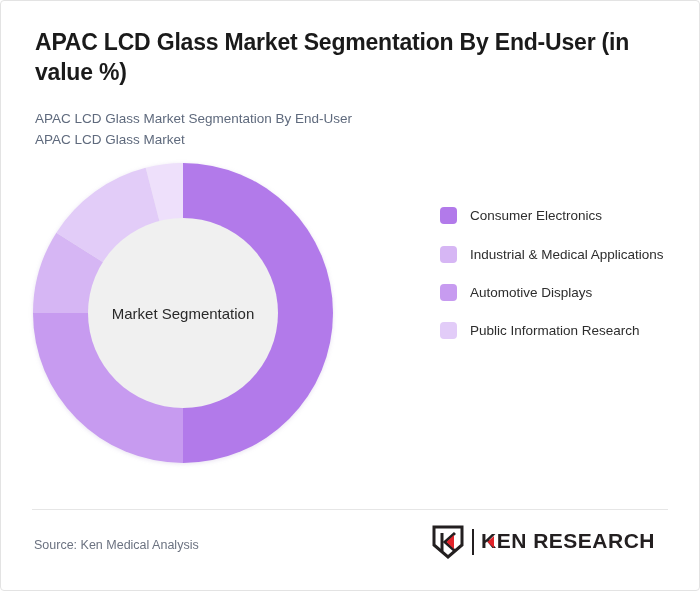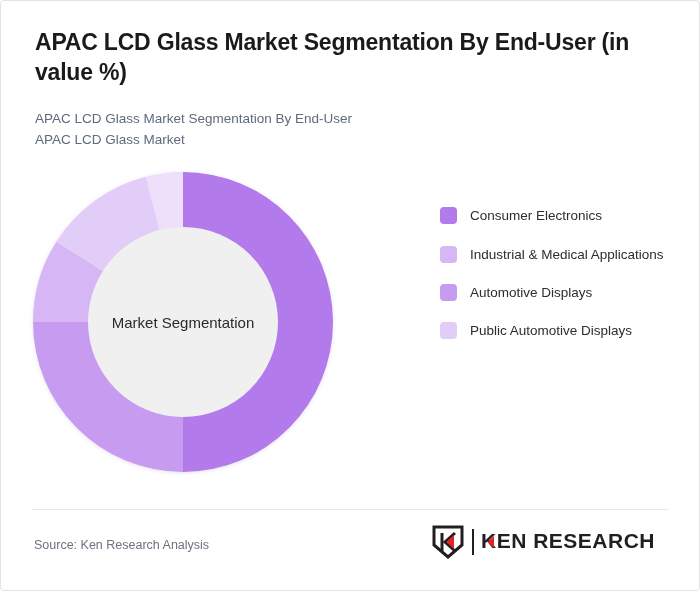--- a/index.html
+++ b/index.html
@@ -45,21 +45,21 @@
   }
 
   
   .chart-body {
     position: relative;
     height: 330px;
   }
   .donut-wrap {
     position: absolute;
     left: 32px;
-    top: 22px;
+    top: 13px;
     width: 300px;
     height: 300px;
   }
   .donut-svg {
     display: block;
     width: 300px;
     height: 300px;
     filter: drop-shadow(0 1px 2px rgba(120,90,170,0.18));
   }
   .donut-center-label {
@@ -176,28 +176,28 @@
         <div class="legend-item">
           <span class="legend-swatch" style="background: rgb(214, 182, 244);"></span>
           <span class="legend-label">Industrial &amp; Medical Applications</span>
         </div>
         <div class="legend-item">
           <span class="legend-swatch" style="background: rgb(199, 155, 240);"></span>
           <span class="legend-label">Automotive Displays</span>
         </div>
         <div class="legend-item">
           <span class="legend-swatch" style="background: rgb(226, 204, 248);"></span>
-          <span class="legend-label">Public Automotive Displays</span>
+          <span class="legend-label">Public Information Research</span>
         </div>
       </div>
 
   </div>
 
   <div class="footer-divider"></div>
-  <div class="source-text">Source: Ken Research Analysis</div>
+  <div class="source-text">Source: Ken Medical Analysis</div>
 
   <div class="brand-logo">
     <svg class="brand-mark" width="32" height="34" viewBox="0 0 32 34">
       <path d="M2 2 H30 V20 L16 32 L2 20 Z" fill="none" stroke="#231f20" stroke-width="3"></path>
       <path d="M10 8 V26" stroke="#231f20" stroke-width="3" fill="none"></path>
       <path d="M23 8 L13 17 L23 26" stroke="#231f20" stroke-width="3" fill="none" stroke-linejoin="miter"></path>
       <path d="M22 10 L22 24 L14.5 17 Z" fill="#e2242a"></path>
     </svg>
     <div class="brand-sep"></div>
     <svg class="brand-word" width="198" height="24" viewBox="0 0 198 24">

